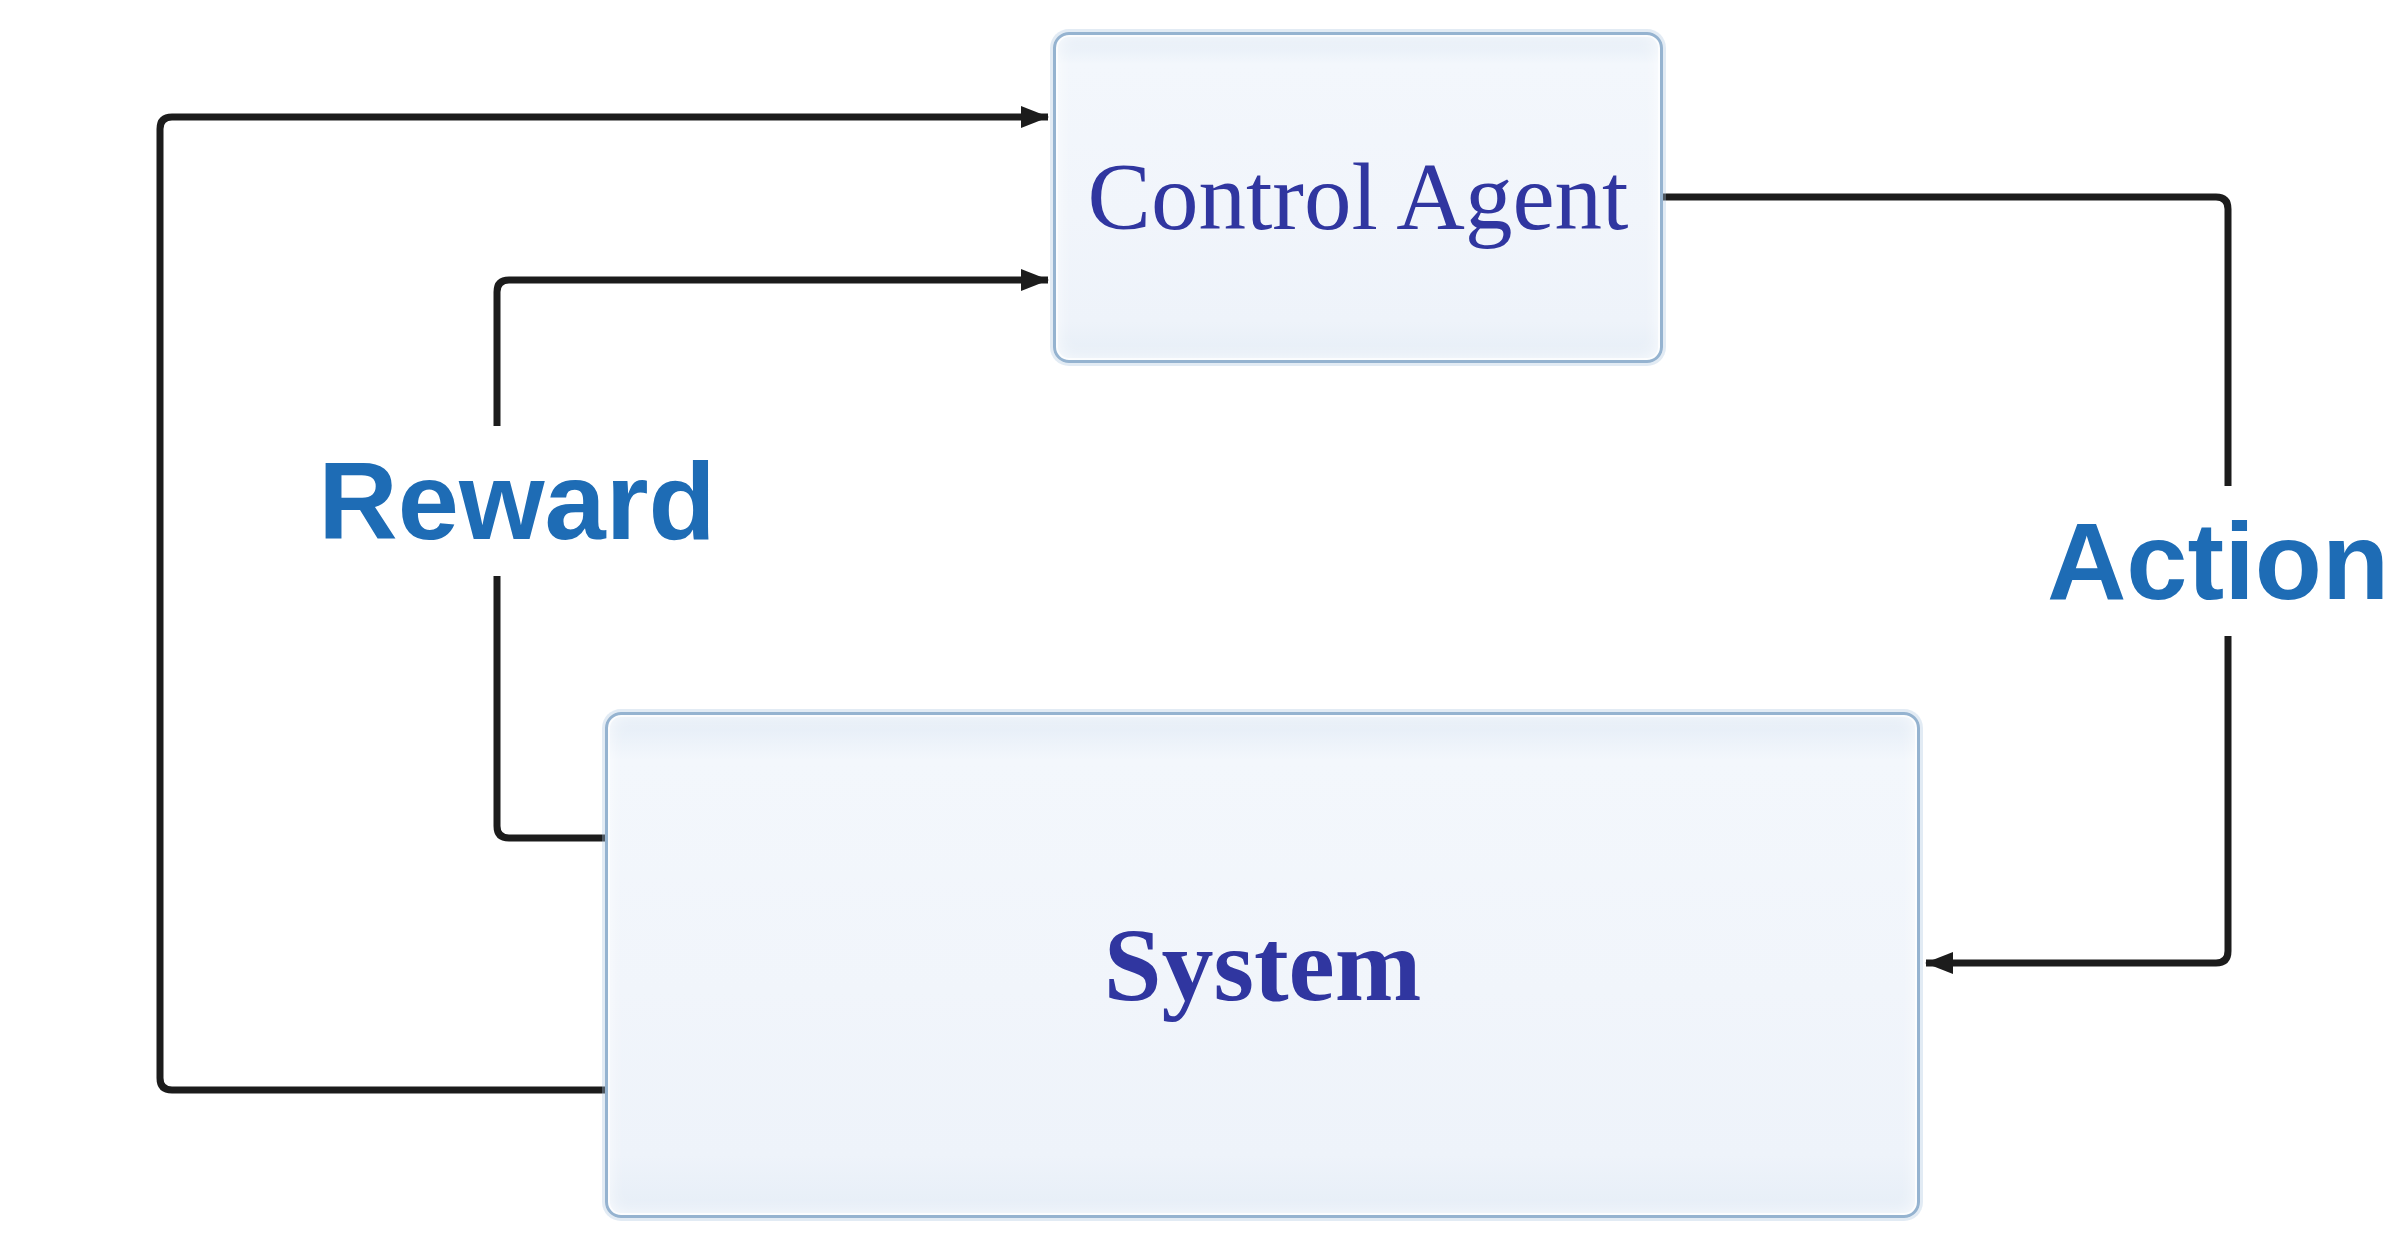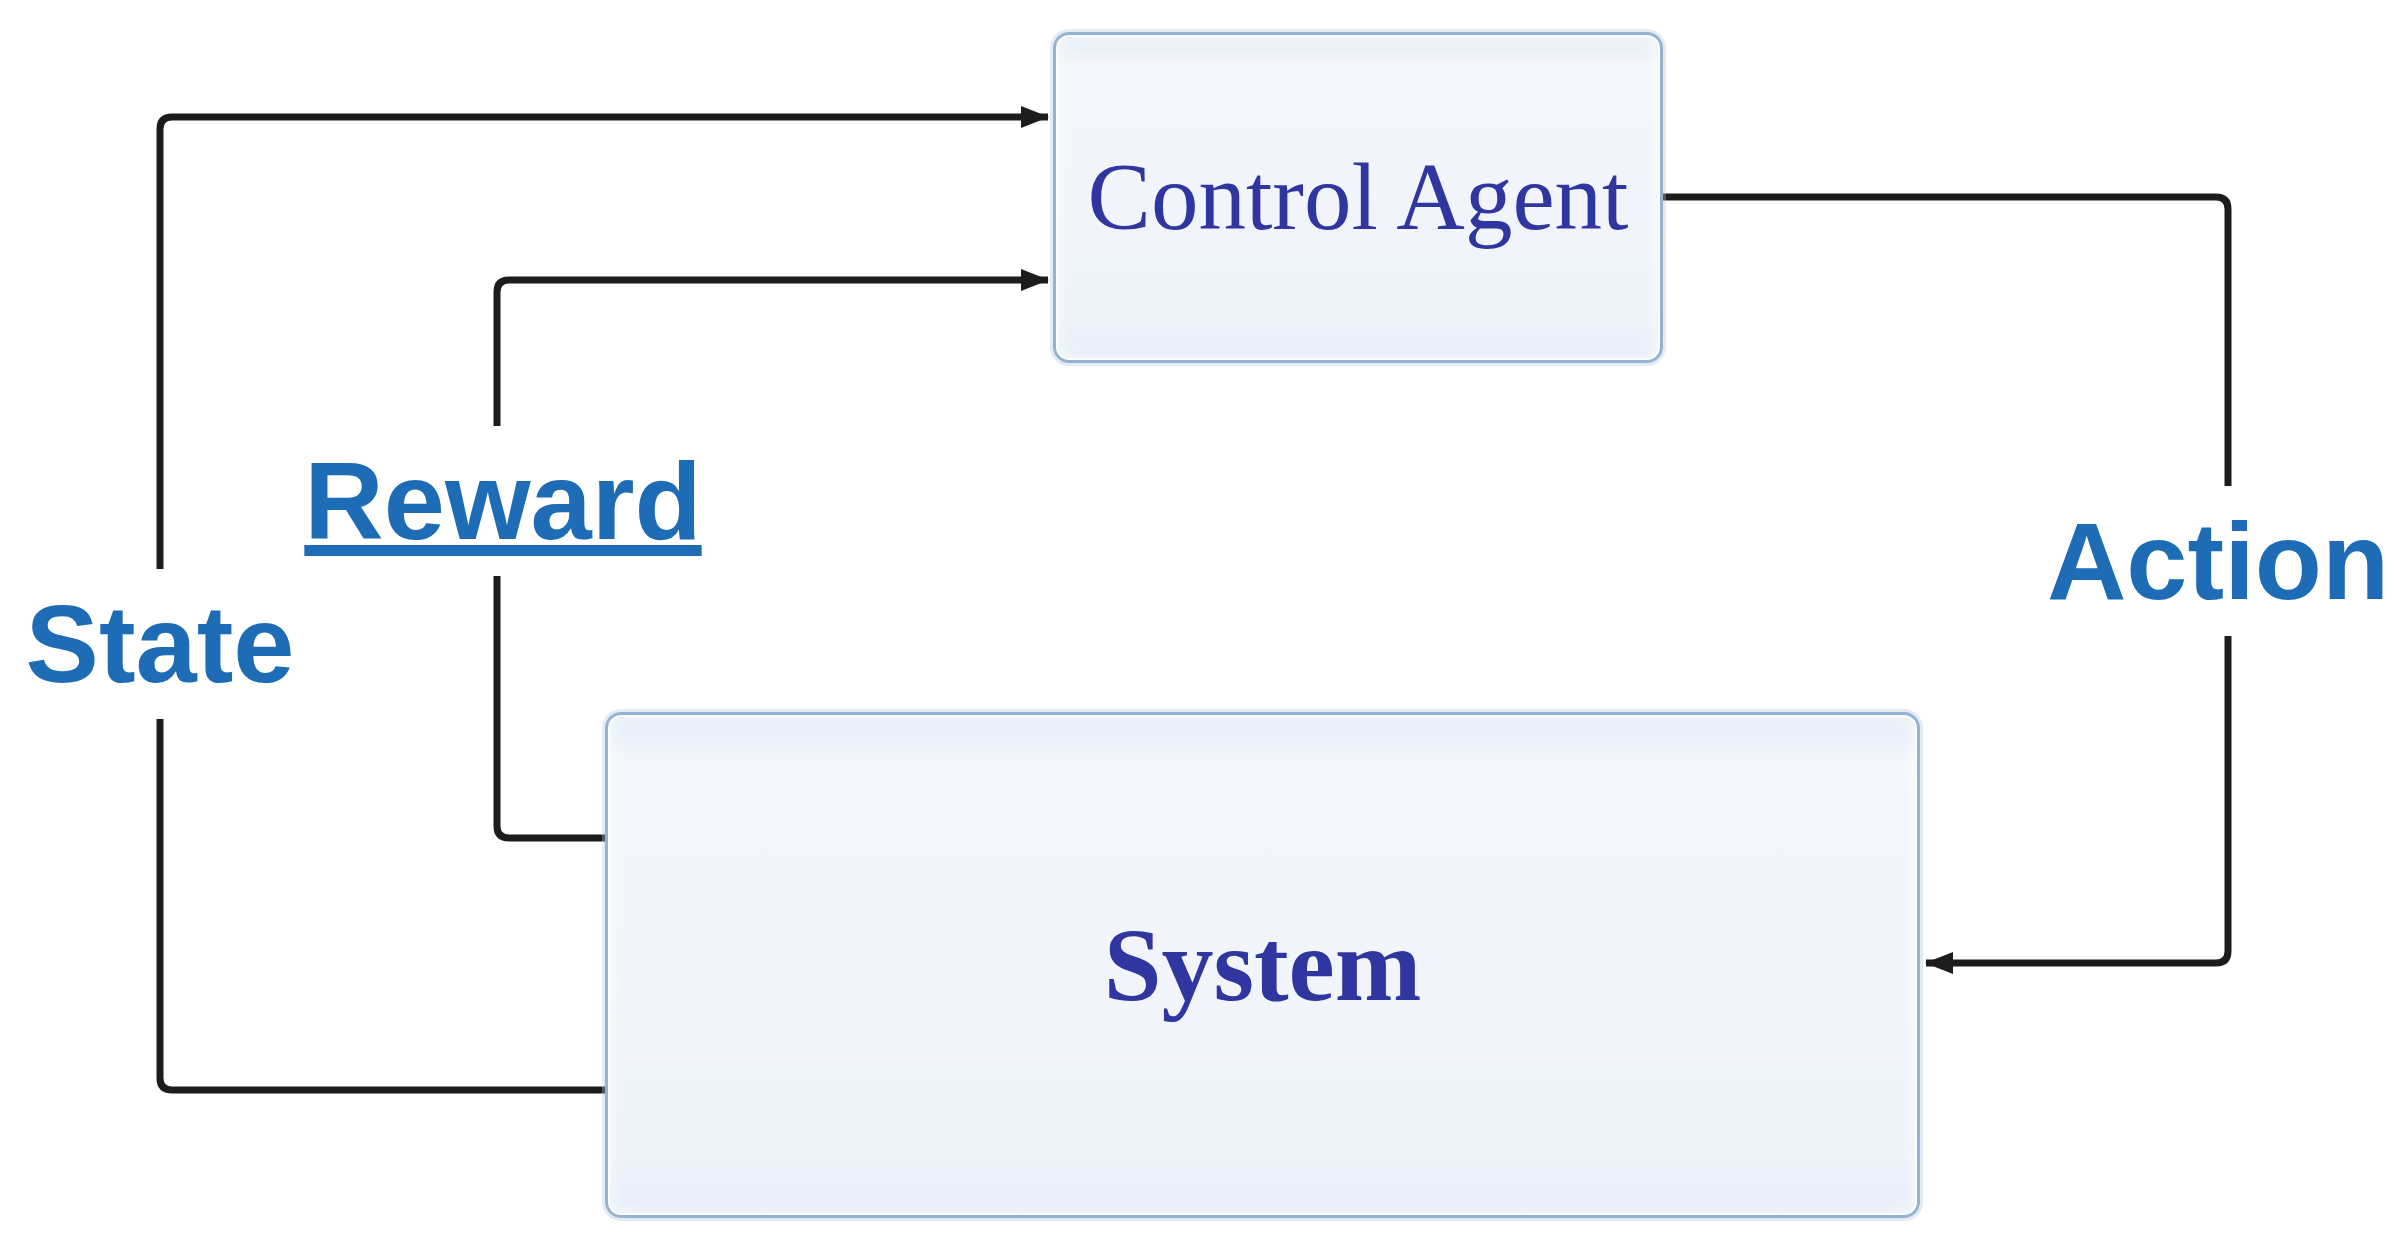--- a/index.html
+++ b/index.html
@@ -70,21 +70,21 @@
     background: #ffffff;
     color: #1e6cb5;
     font-family: "Liberation Sans", sans-serif;
     font-weight: 600;
     font-size: 110px;
     line-height: 1;
     padding: 20px 10px;
     white-space: nowrap;
   }
   #state-label  { left: 160px;  top: 644px; }
-  #reward-label { left: 503px;  top: 501px; text-decoration: underline; }
+  #reward-label { left: 517px;  top: 501px; }
   #action-label { left: 2218px; top: 561px; }
 </style>
 </head>
 <body>
 
 <div id="canvas">
 
   <svg id="connectors" viewBox="0 0 2399 1255" xmlns="http://www.w3.org/2000/svg">
     <defs>
       <marker id="arrowhead" viewBox="0 0 30 24" markerWidth="30" markerHeight="24" markerUnits="userSpaceOnUse" refX="28" refY="12" orient="auto">
@@ -100,19 +100,18 @@
   </svg>
 
   <div class="node" id="control-agent-node">
     <span class="node-label">Control Agent</span>
   </div>
 
   <div class="node" id="system-node">
     <span class="node-label">System</span>
   </div>
 
-  <div class="edge-label" id="state-label">State</div>
 
   <div class="edge-label" id="reward-label">Reward</div>
 
   <div class="edge-label" id="action-label">Action</div>
 
 </div>
 
 </body></html>

